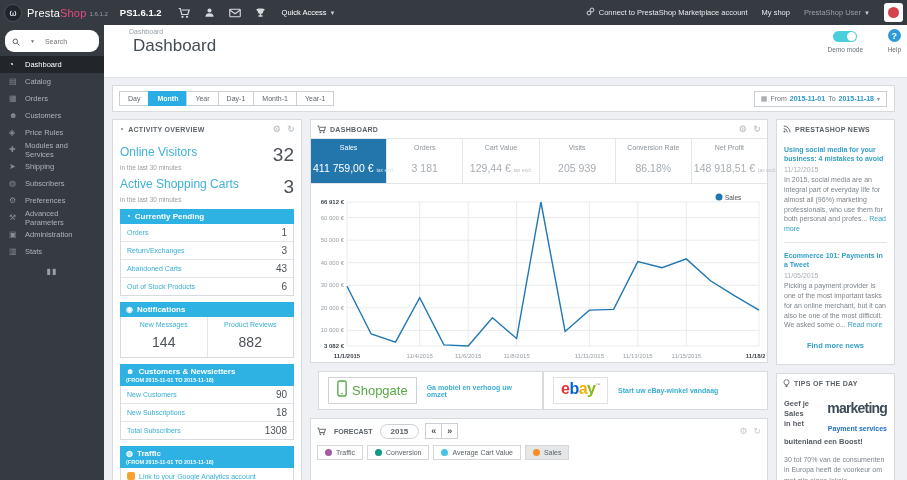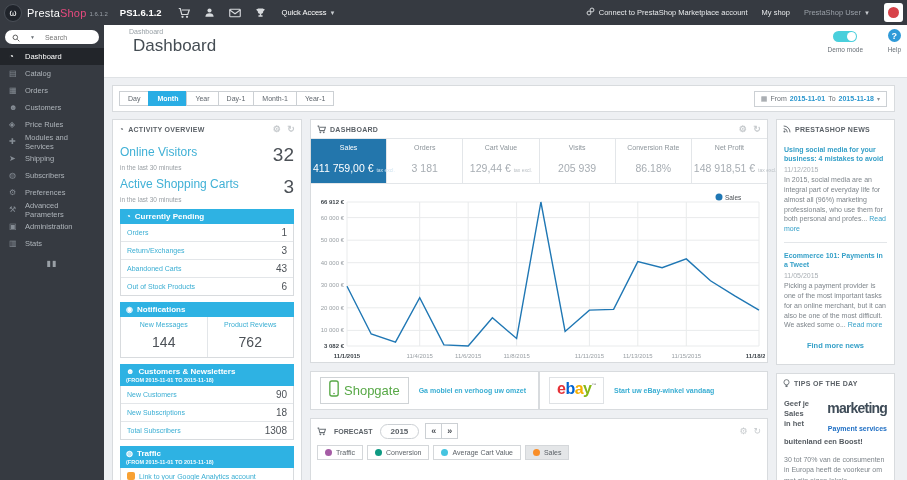--- a/index.html
+++ b/index.html
@@ -18,21 +18,21 @@
   .quick{font-size:7.5px;margin-left:16px;color:#fff;display:flex;align-items:center;gap:3px;}
   .caret{font-size:6px;color:#c8ccd0;}
   .tb-right{margin-left:auto;display:flex;align-items:center;gap:14px;padding-right:4px;}
   .tb-link{font-size:7.5px;color:#e8eaec;display:flex;align-items:center;gap:4px;}
   .tb-user{font-size:7.5px;color:#9aa0a8;display:flex;align-items:center;gap:3px;}
   .avatar{width:19px;height:19px;border-radius:3px;background:#fff;display:flex;align-items:center;justify-content:center;}
   .avatar i{width:11px;height:11px;border-radius:50%;background:#d8434a;display:block;}
 
   
   .sidebar{position:absolute;left:0;top:25px;width:104px;bottom:0;background:#363a41;}
-  .search-box{margin:5px 5px 4px 5px;height:14px;background:#fff;border-radius:9px;display:flex;align-items:center;padding:0 7px;gap:10px;}
+  .search-box{margin:5px 5px 4px 5px;height:22px;background:#fff;border-radius:9px;display:flex;align-items:center;padding:0 7px;gap:10px;}
   .search-box input{border:none;outline:none;width:52px;font-size:7px;color:#555;background:transparent;}
   .search-caret{font-size:5px;color:#6a7076;}
   .menu-item{height:17px;display:flex;align-items:center;padding:0 9px;font-size:7.5px;color:#aeb4ba;cursor:pointer;}
   .menu-item .mi-icon{width:16px;font-size:8px;color:#868d95;flex:0 0 16px;}
   .menu-item.active{background:#22252a;color:#fff;}
   .menu-item.active .mi-icon{color:#fff;}
   .collapse-btn{margin-top:7px;text-align:center;color:#9aa0a6;font-size:8px;letter-spacing:1px;cursor:pointer;}
 
   
   .page-head{position:absolute;left:104px;top:25px;right:0;height:53px;background:#fff;border-bottom:1px solid #dfe2e5;}
@@ -100,21 +100,21 @@
   .kpi.active .ksuf{color:#cfe3f0;}
   .chart-wrap{padding:6px 2px 0 2px;}
   .cy{font-size:6px;fill:#9aa0a5;text-anchor:end;}
   .cx{font-size:6px;fill:#9aa0a5;text-anchor:middle;}
   .cb{font-weight:bold;fill:#3f464c;}
   .cgrid{stroke:#e9ebec;stroke-width:1;}
   .cline{fill:none;stroke-width:1.4;}
   .cleg{font-size:6.5px;fill:#4c5157;}
 
   
-  .mod-row{display:flex;margin-top:8px;}
+  .mod-row{display:flex;margin-top:8px;margin-left:8px;}
   .mod-card{flex:1;background:#fff;border:1px solid #d8dbde;height:39px;display:flex;align-items:center;padding:0 9px;gap:10px;}
   .sg-logo{border:1px solid #cfd3d6;height:27px;display:flex;align-items:center;padding:0 8px;gap:5px;}
   .sg-text{font-size:13px;color:#57a846;}
   .mod-link{font-size:7px;color:#3aaed3;font-weight:bold;}
   .ebay-logo{border:1px solid #dfe2e5;height:27px;display:flex;align-items:flex-start;padding:2px 7px 0 7px;font-size:16px;font-weight:bold;letter-spacing:-.5px;}
   .ebay-logo sup{font-size:5px;color:#999;margin-top:2px;}
 
   
   .forecast{margin-top:8px;min-height:72px;}
   .fc-head{height:24px;display:flex;align-items:center;padding:0 6px;gap:7px;}
@@ -351,21 +351,21 @@
 
           <div class="section">
             <div class="sec-head">
                 <span class="sh-line">
                   <span class="sh-icon">◉</span>
                   <span>Notifications</span>
                 </span>
               </div>
             <div class="notif">
               <div class="ncol"><span class="lbl">New Messages</span><span class="val">144</span></div>
-              <div class="ncol"><span class="lbl">Product Reviews</span><span class="val">762</span></div>
+              <div class="ncol"><span class="lbl">Product Reviews</span><span class="val">882</span></div>
             </div>
           </div>
 
           <div class="section">
             <div class="sec-head">
               <span class="sh-line">
                   <span class="sh-icon">☻</span>
                   <span>Customers &amp; Newsletters</span>
                 </span>
               <span class="sec-sub">(FROM 2015-11-01 TO 2015-11-18)</span>

